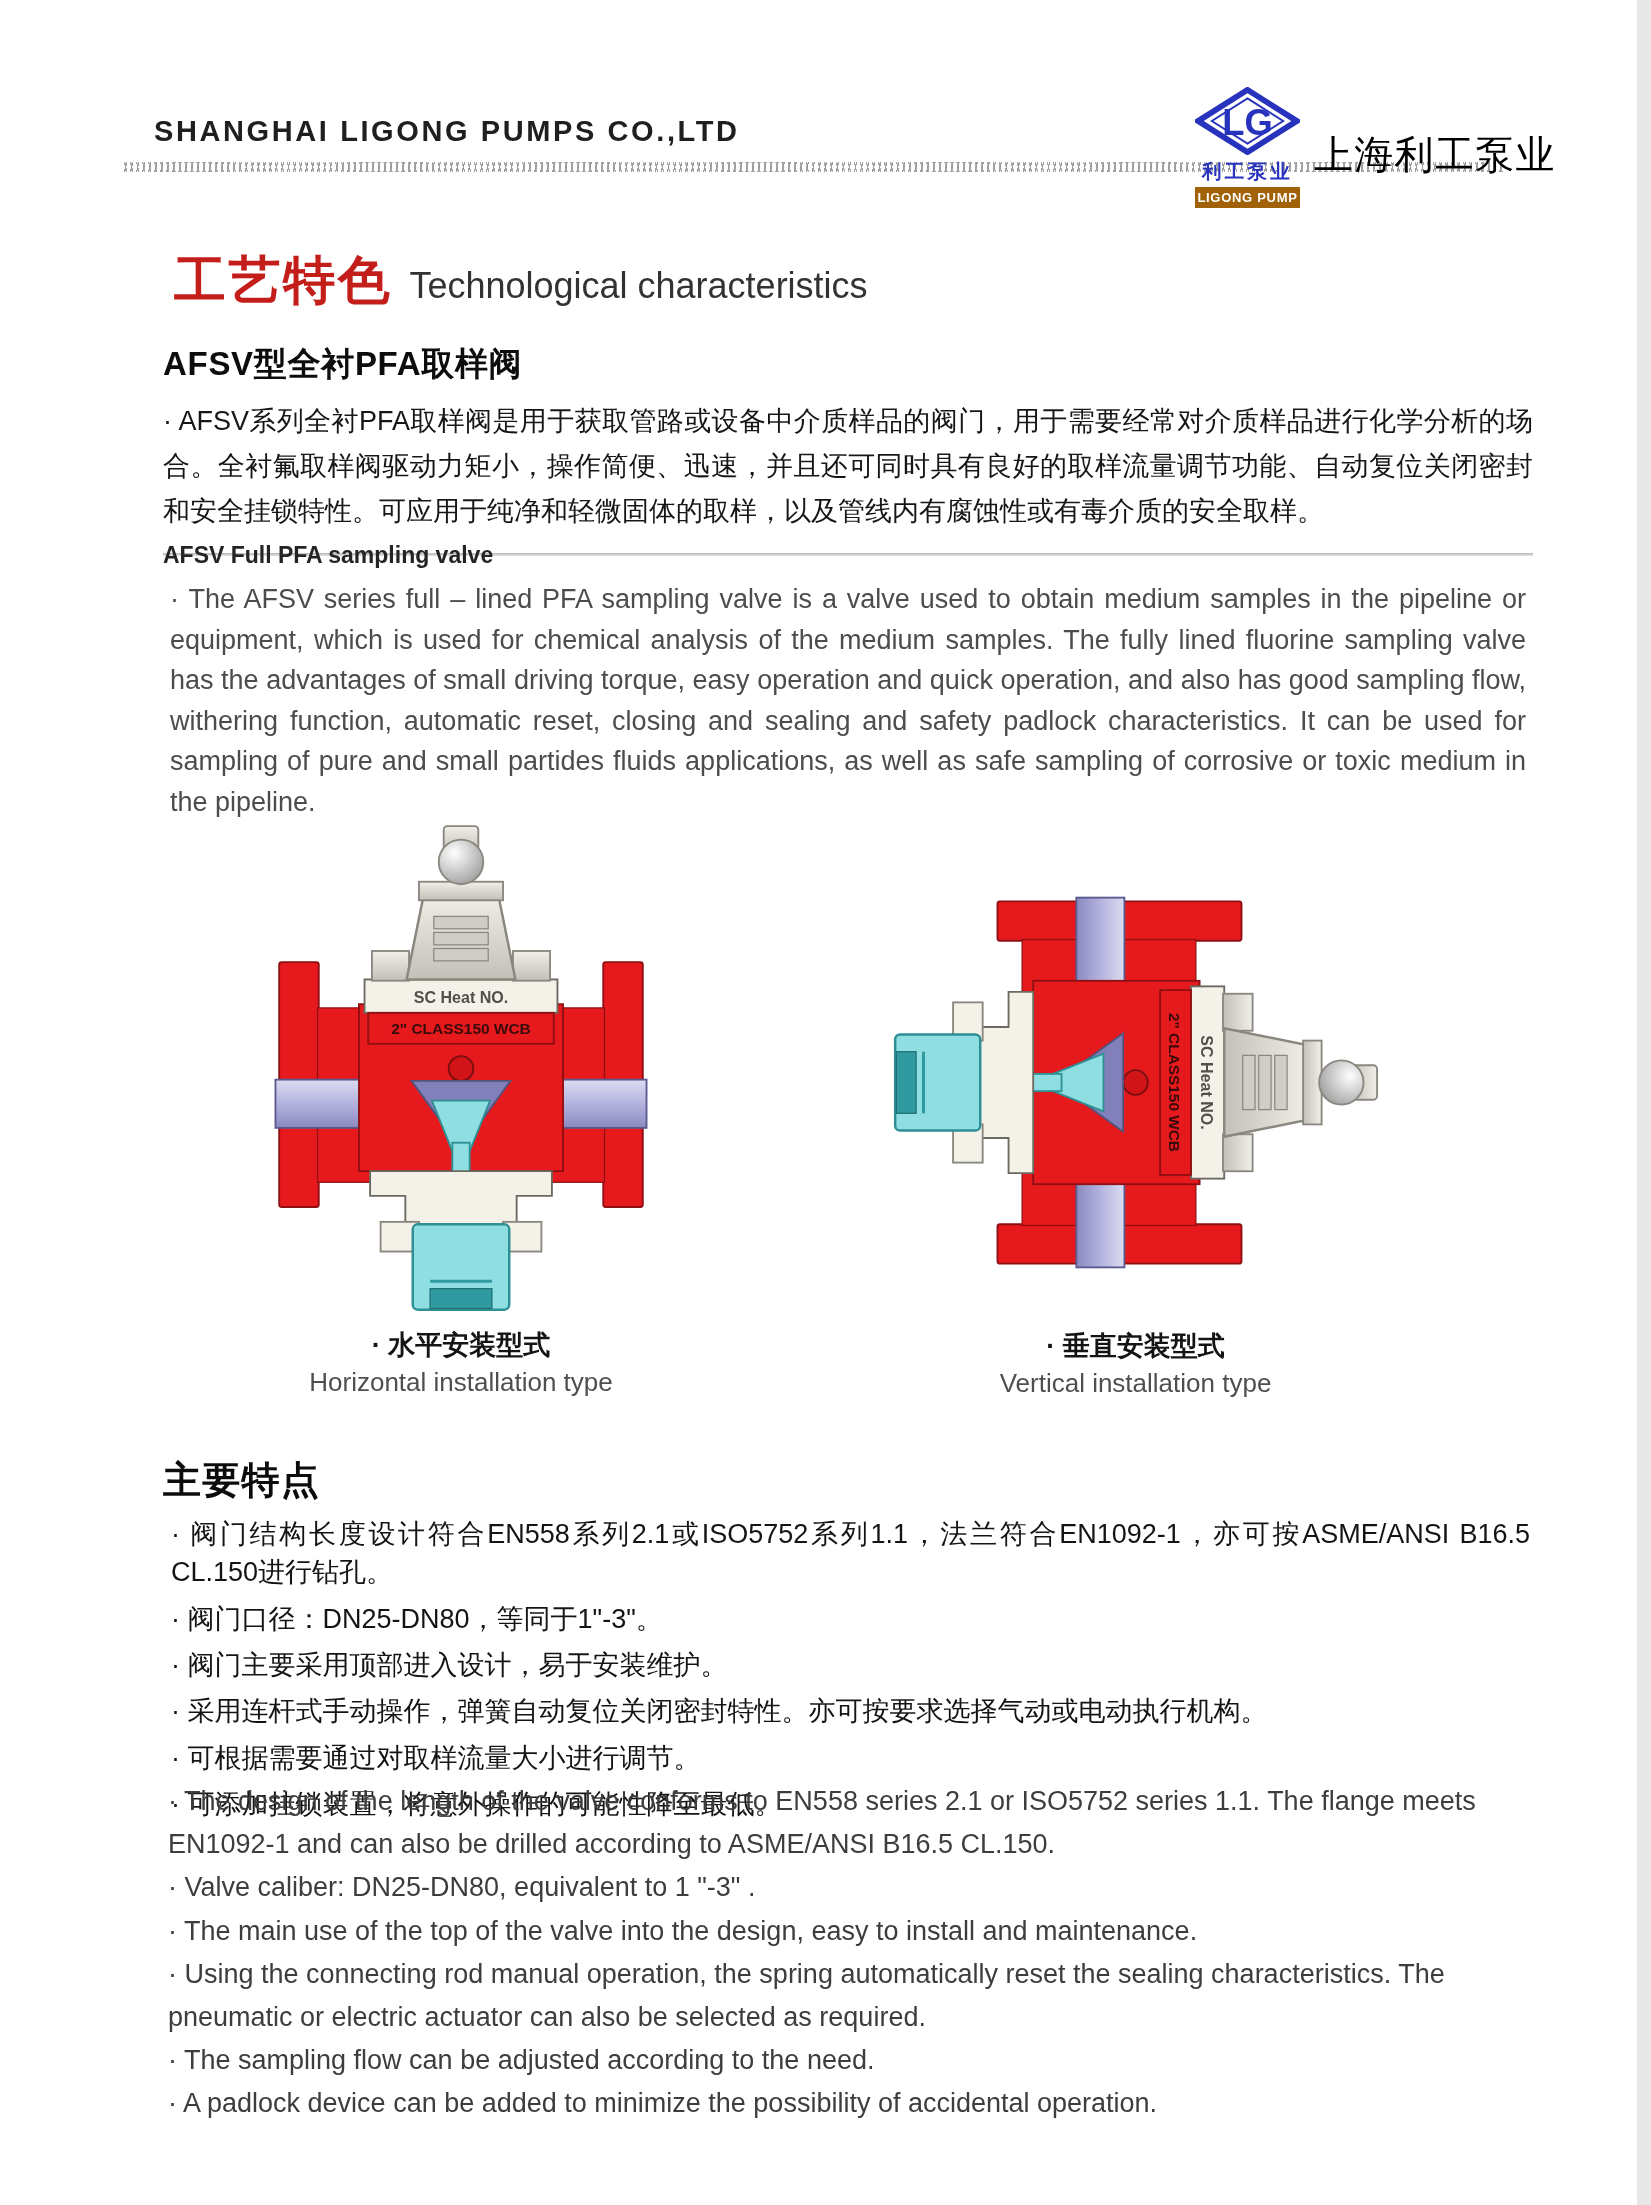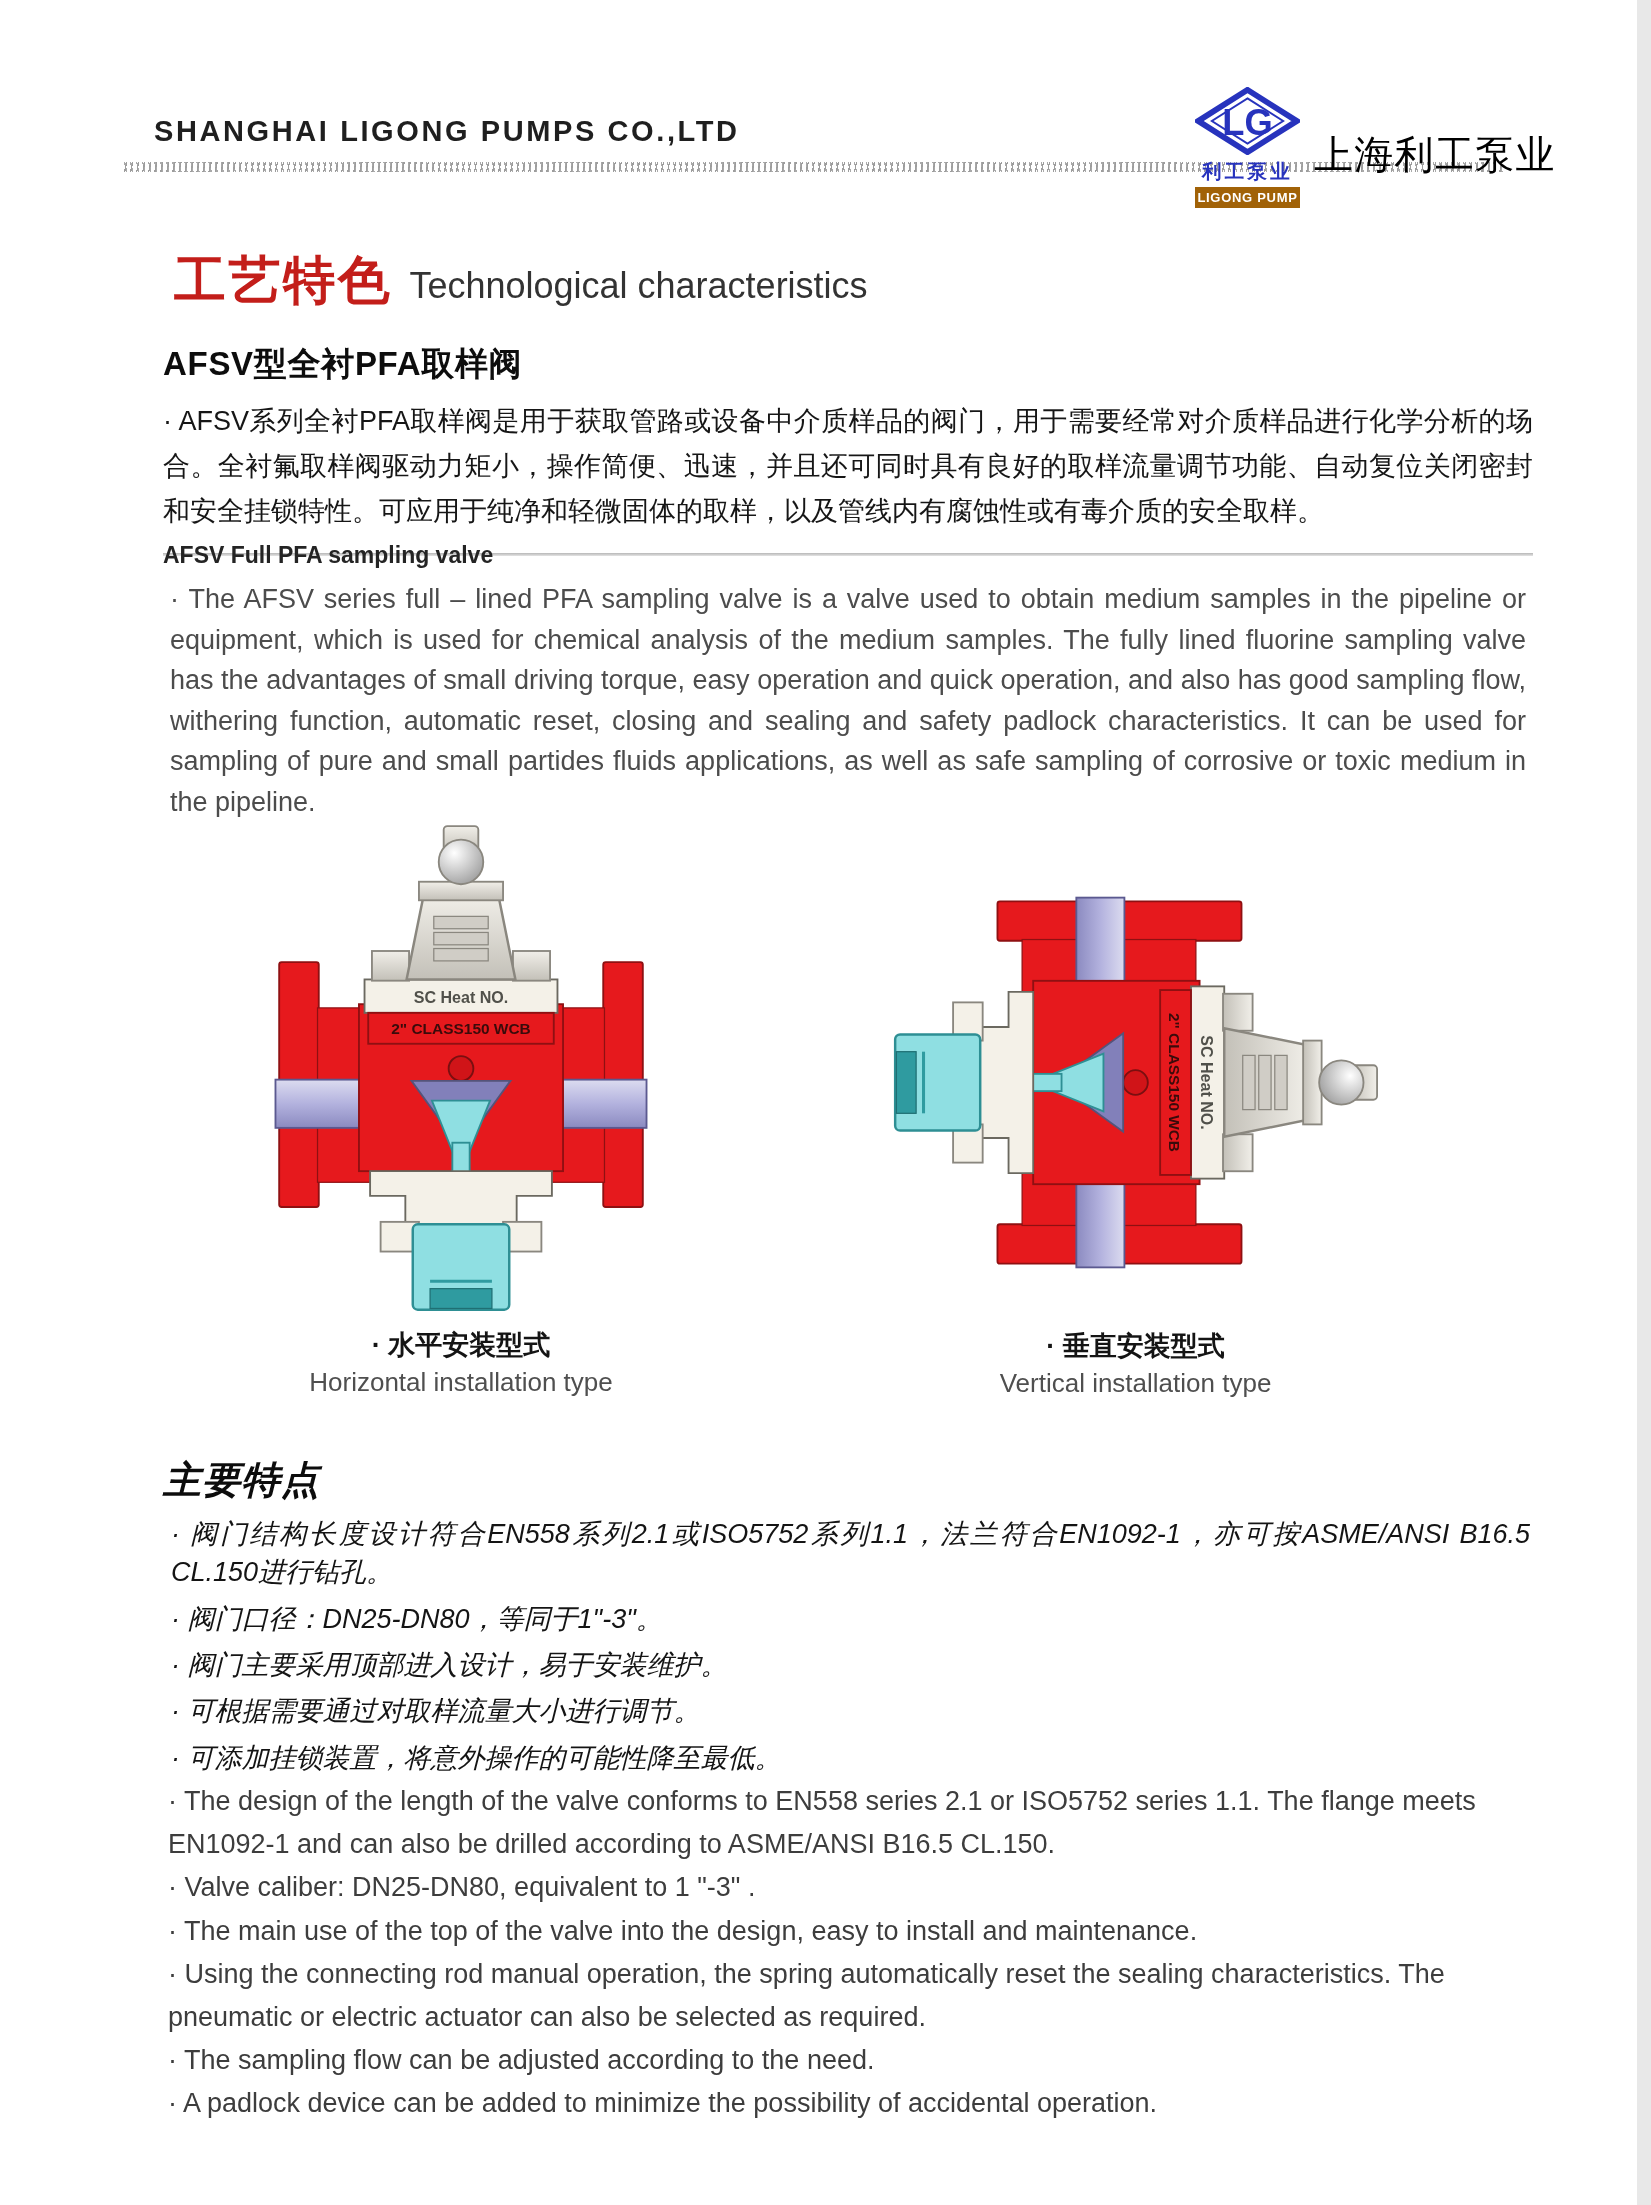--- a/index.html
+++ b/index.html
@@ -41,21 +41,21 @@
   .sec-en h2{margin:0 0 10.4px 0;font-size:23px;font-weight:800;color:#242424;}
   .sec-en p{margin:7px;font-size:27px;line-height:1.5;color:#4c4c4c;text-align:justify;}
   
   .figs{position:absolute;left:163px;top:821px;width:1373px;height:625px;}
   .fig{position:absolute;text-align:center;}
   .fig-left{left:57px;top:0;width:482px;}
   .fig-right{left:618px;top:27px;width:709px;}
   .cap-cn{font-size:27px;font-weight:600;color:#141414;margin-top:9px;}
   .cap-en{font-size:26px;color:#4f4f4f;margin-top:3.9px;}
   
-  .feat-cn{position:absolute;left:163px;top:1455px;width:1375px;font-style:italic;}
+  .feat-cn{position:absolute;left:163px;top:1455px;width:1375px;}
   .feat-cn h2{margin:0 0 9px 0;font-size:38px;font-weight:800;color:#0c0c0c;letter-spacing:1.3px;}
   .feat-cn p{margin:8px;font-size:27px;line-height:1.42;color:#141414;text-align:justify;}
   .feat-en{position:absolute;left:168px;top:1780px;width:1370px;}
   .feat-en h2{margin:0 0 9px 0;font-size:36px;font-weight:800;color:#1d1d1d;}
   .feat-en p{margin:0;font-size:27px;line-height:1.6;color:#3d3d3d;}
   svg text{font-family:"Liberation Sans",sans-serif;}
 </style>
 </head>
 <body>
 
@@ -164,20 +164,21 @@
       <div class="cap-cn">· 垂直安装型式</div>
       <div class="cap-en">Vertical installation type</div>
     </div>
   </div>
 
   <div class="feat-cn">
     <h2>主要特点</h2>
     <p>·  阀门结构长度设计符合EN558系列2.1或ISO5752系列1.1，法兰符合EN1092-1，亦可按ASME/ANSI B16.5 CL.150进行钻孔。</p>
     <p>·  阀门口径：DN25-DN80，等同于1"-3"。</p>
     <p>·  阀门主要采用顶部进入设计，易于安装维护。</p>
+    <p>·  采用连杆式手动操作，弹簧自动复位关闭密封特性。亦可按要求选择气动或电动执行机构。</p>
     <p>·  可根据需要通过对取样流量大小进行调节。</p>
     <p>·  可添加挂锁装置，将意外操作的可能性降至最低。</p>
   </div>
 
   <div class="feat-en">
     <p>·  The design of the length of the valve conforms to EN558 series 2.1 or ISO5752 series 1.1. The flange meets EN1092-1 and can also be drilled according to ASME/ANSI B16.5 CL.150.</p>
     <p>·  Valve caliber: DN25-DN80, equivalent to 1 "-3" .</p>
     <p>·  The main use of the top of the valve into the design, easy to install and maintenance.</p>
     <p>·  Using the connecting rod manual operation, the spring automatically reset the sealing characteristics. The pneumatic or electric actuator can also be selected as required.</p>
     <p>·  The sampling flow can be adjusted according to the need.</p>

